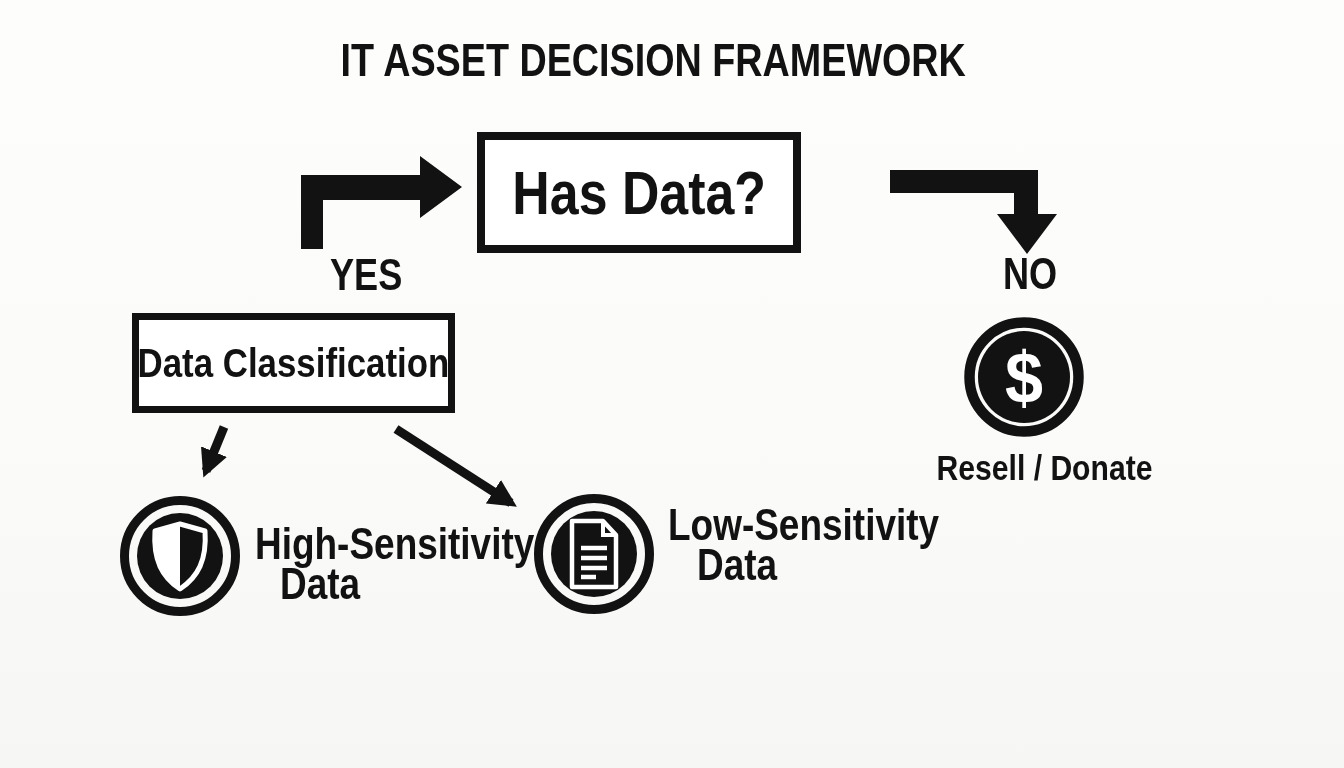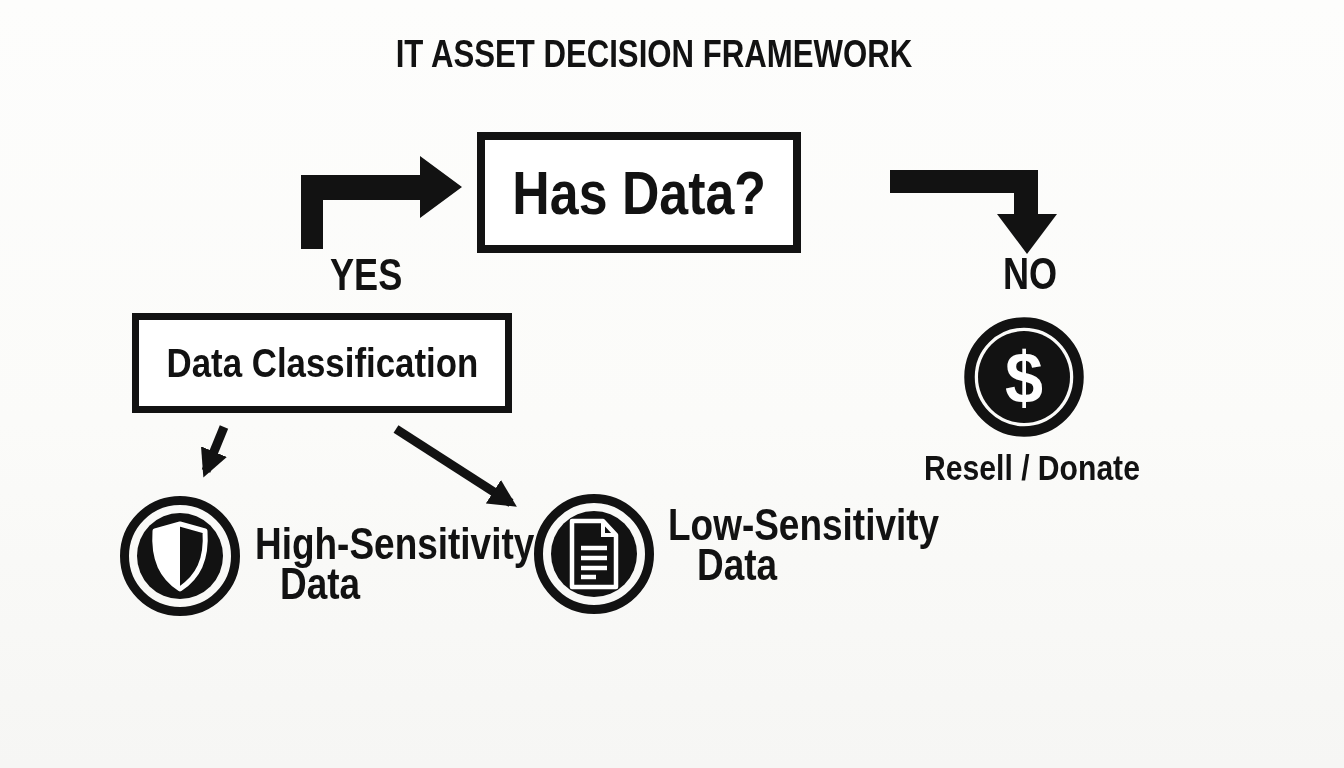--- a/index.html
+++ b/index.html
@@ -17,44 +17,44 @@
   }
   .overlay{position:absolute;left:0;top:0;width:1344px;height:768px;color:var(--ink);}
 
   
   .cx{display:inline-block;white-space:nowrap;transform:scaleX(0.82);transform-origin:center top;}
   .cxl{display:block;white-space:nowrap;transform:scaleX(0.84);transform-origin:left top;}
   .cxc{display:block;white-space:nowrap;transform:scaleX(0.86);transform-origin:center top;}
 
   .title{
     position:absolute;left:0;top:33px;width:1307px;text-align:center;
-    font-size:38px;font-weight:700;letter-spacing:0px;
+    font-size:46px;font-weight:700;letter-spacing:0px;
   }
 
   .node-box{
     position:absolute;background:var(--box-fill);border:8px solid var(--ink);
     display:flex;align-items:center;justify-content:center;font-weight:700;
   }
   .has-data-box{left:477px;top:132px;width:324px;height:121px;font-size:61px;}
   .has-data-box .cx{transform:scaleX(0.85);}
-  .classification-box{left:132px;top:313px;width:380px;height:100px;border-width:7px;font-size:41px;}
+  .classification-box{left:132px;top:313px;width:323px;height:100px;border-width:7px;font-size:41px;}
   .classification-box .cx{transform:scaleX(0.85);}
 
   .branch-label{position:absolute;font-size:44px;font-weight:700;}
   .branch-label .cxl{transform:scaleX(0.82);}
   .yes-label{left:282px;top:250px;margin-left:48px;}
   .no-label{left:1003px;top:249px;}
 
   .cat-label{position:absolute;font-size:44px;font-weight:700;line-height:40px;}
   .high-cat{left:255px;top:524px;}
   .high-cat .line2{margin-left:25px;}
   .low-cat{left:668px;top:505px;}
   .low-cat .line2{margin-left:29px;}
 
-  .action-label{position:absolute;width:280px;text-align:center;font-size:35px;font-weight:700;line-height:39px;}
+  .action-label{position:absolute;width:280px;text-align:right;font-size:35px;font-weight:700;line-height:39px;}
   .secure-action{left:44px;top:623px;}
   .wipe-action{left:473px;top:626px;}
   .resell-action{left:892px;top:448px;}
 </style>
 </head>
 <body>
 
 <div class="canvas">
 
   <div class="title">

